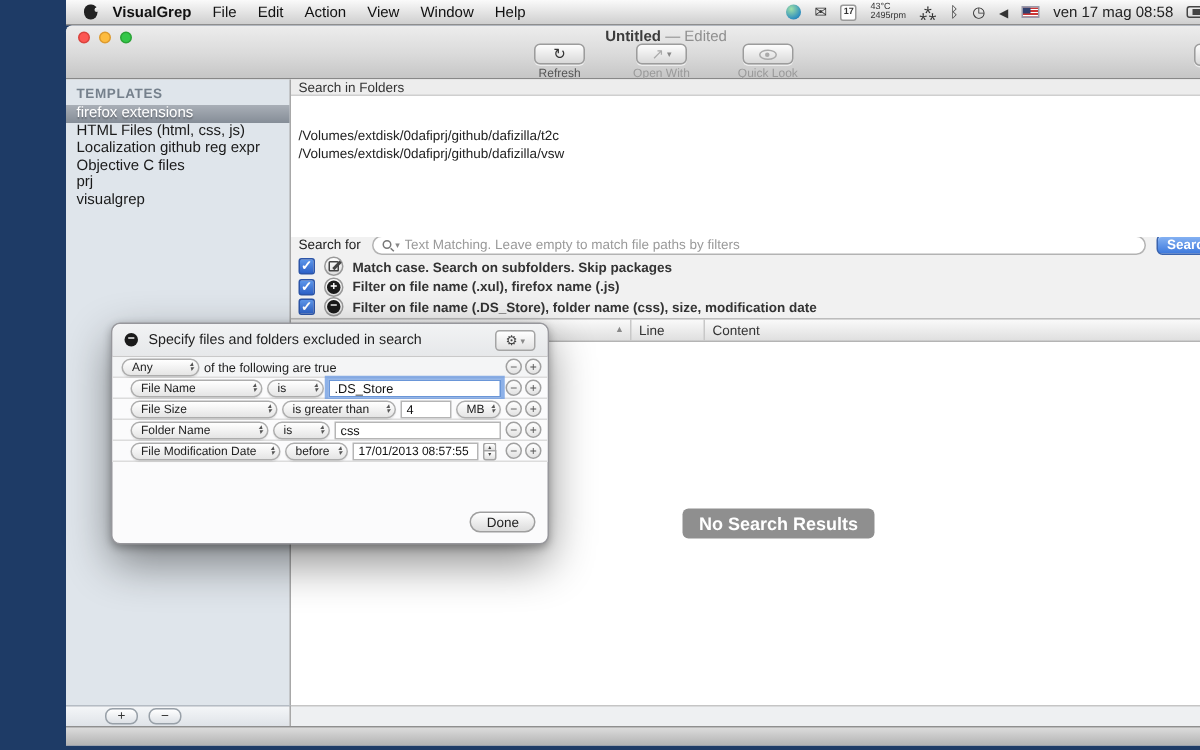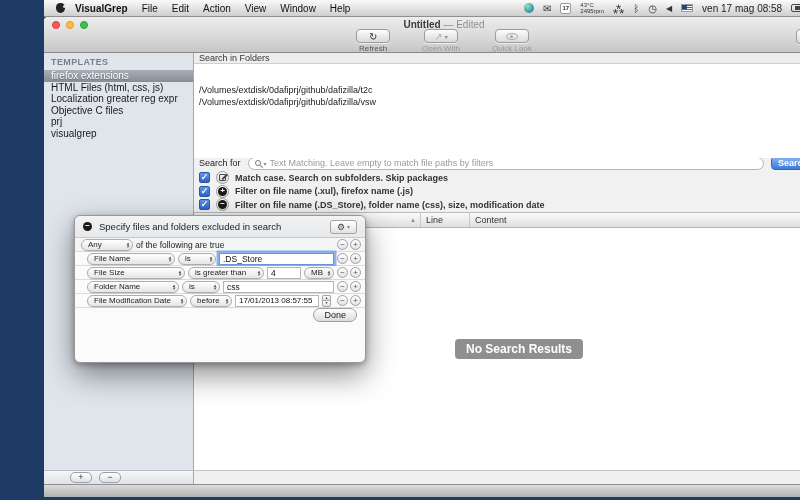--- a/index.html
+++ b/index.html
@@ -160,21 +160,21 @@
   .rule input.focused { border-color:#6a96d8; box-shadow:0 0 0 2.5px rgba(104,152,226,.75); }
   .mp-btns { margin-left:auto; display:flex; gap:2px; flex:none; }
   .c-btn { width:11px; height:11px; border:1px solid #a0a0a0; border-radius:50%;
     background:linear-gradient(#fff,#e2e2e2); font-size:8px; line-height:8px; color:#555;
     display:flex; align-items:center; justify-content:center; }
   .stepper { width:9px; height:12px; display:flex; flex-direction:column; flex:none; }
   .stepper span { flex:1; border:1px solid #a5a5a5; background:linear-gradient(#fff,#e0e0e0);
     font-size:4px; line-height:4px; color:#444; display:flex; align-items:center; justify-content:center; }
   .stepper span:first-child { border-bottom:none; border-radius:2px 2px 0 0; }
   .stepper span:last-child { border-radius:0 0 2px 2px; }
-  .po-footer { flex:1; display:flex; justify-content:flex-end; padding:0 8px 7px 0; }
+  .po-footer { flex:1; display:flex; align-items:flex-end; justify-content:flex-end; padding:0 8px 7px 0; }
   .done-btn { height:14px; padding:0 10px; border:1px solid #9f9f9f; border-radius:8px;
     background:linear-gradient(#fff,#dcdcdc); font-size:9px; color:#222;
     display:flex; align-items:center; }
 
   .fz8 { font-size:8px; }
 </style>
 </head>
 <body>
 
 <div class="screen">
@@ -253,21 +253,21 @@
         <span class="tb-lbl">Stop</span>
       </div>
     </div>
 
     <div class="content">
 
       <div class="sidebar">
         <div class="sb-header">TEMPLATES</div>
         <div class="sb-item sel">firefox extensions</div>
         <div class="sb-item">HTML Files (html, css, js)</div>
-        <div class="sb-item">Localization greater reg expr</div>
+        <div class="sb-item">Localization github reg expr</div>
         <div class="sb-item">Objective C files</div>
         <div class="sb-item">prj</div>
         <div class="sb-item">visualgrep</div>
       </div>
 
       <div class="main">
         <div class="folders-region">
           <div class="folders-header">Search in Folders</div>
           <div class="folders-list">
             <div class="folder-row">/Volumes/extdisk/0dafiprj/github/dafizilla/t2c</div>

